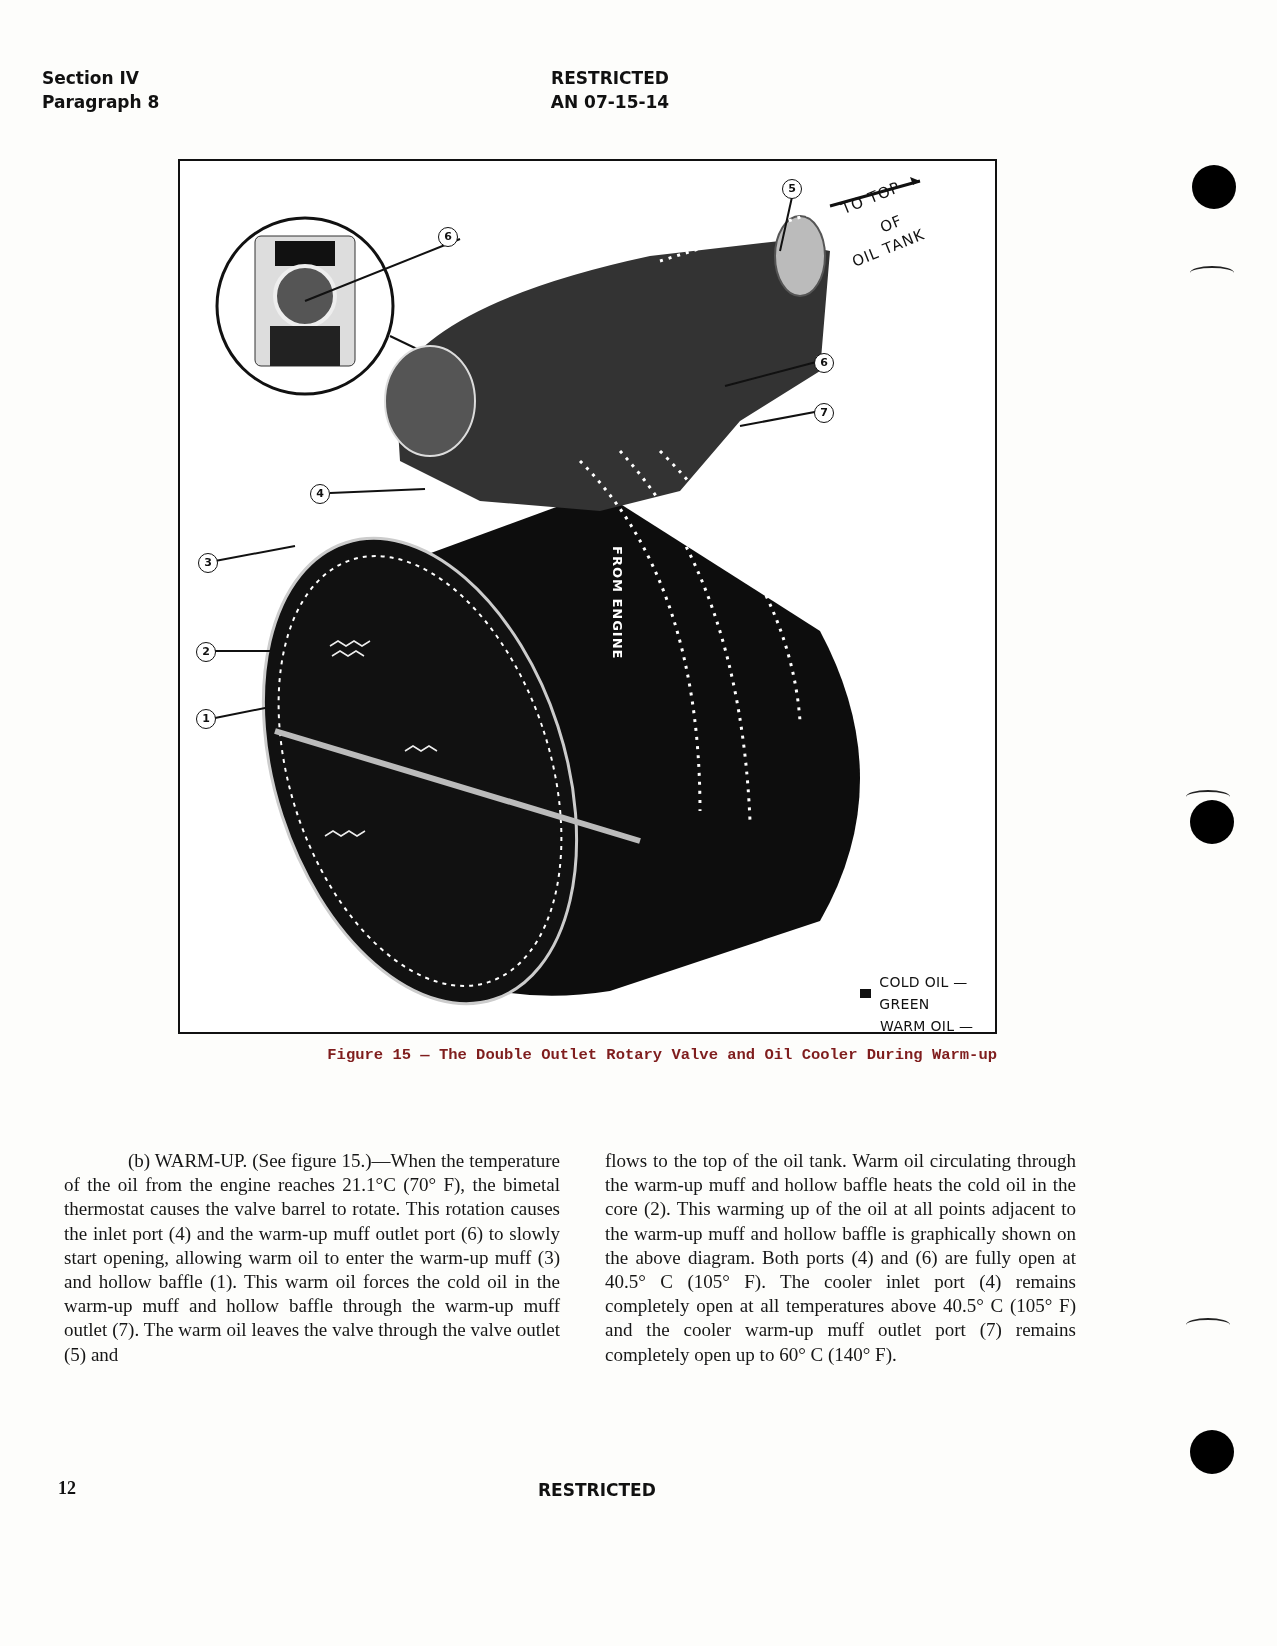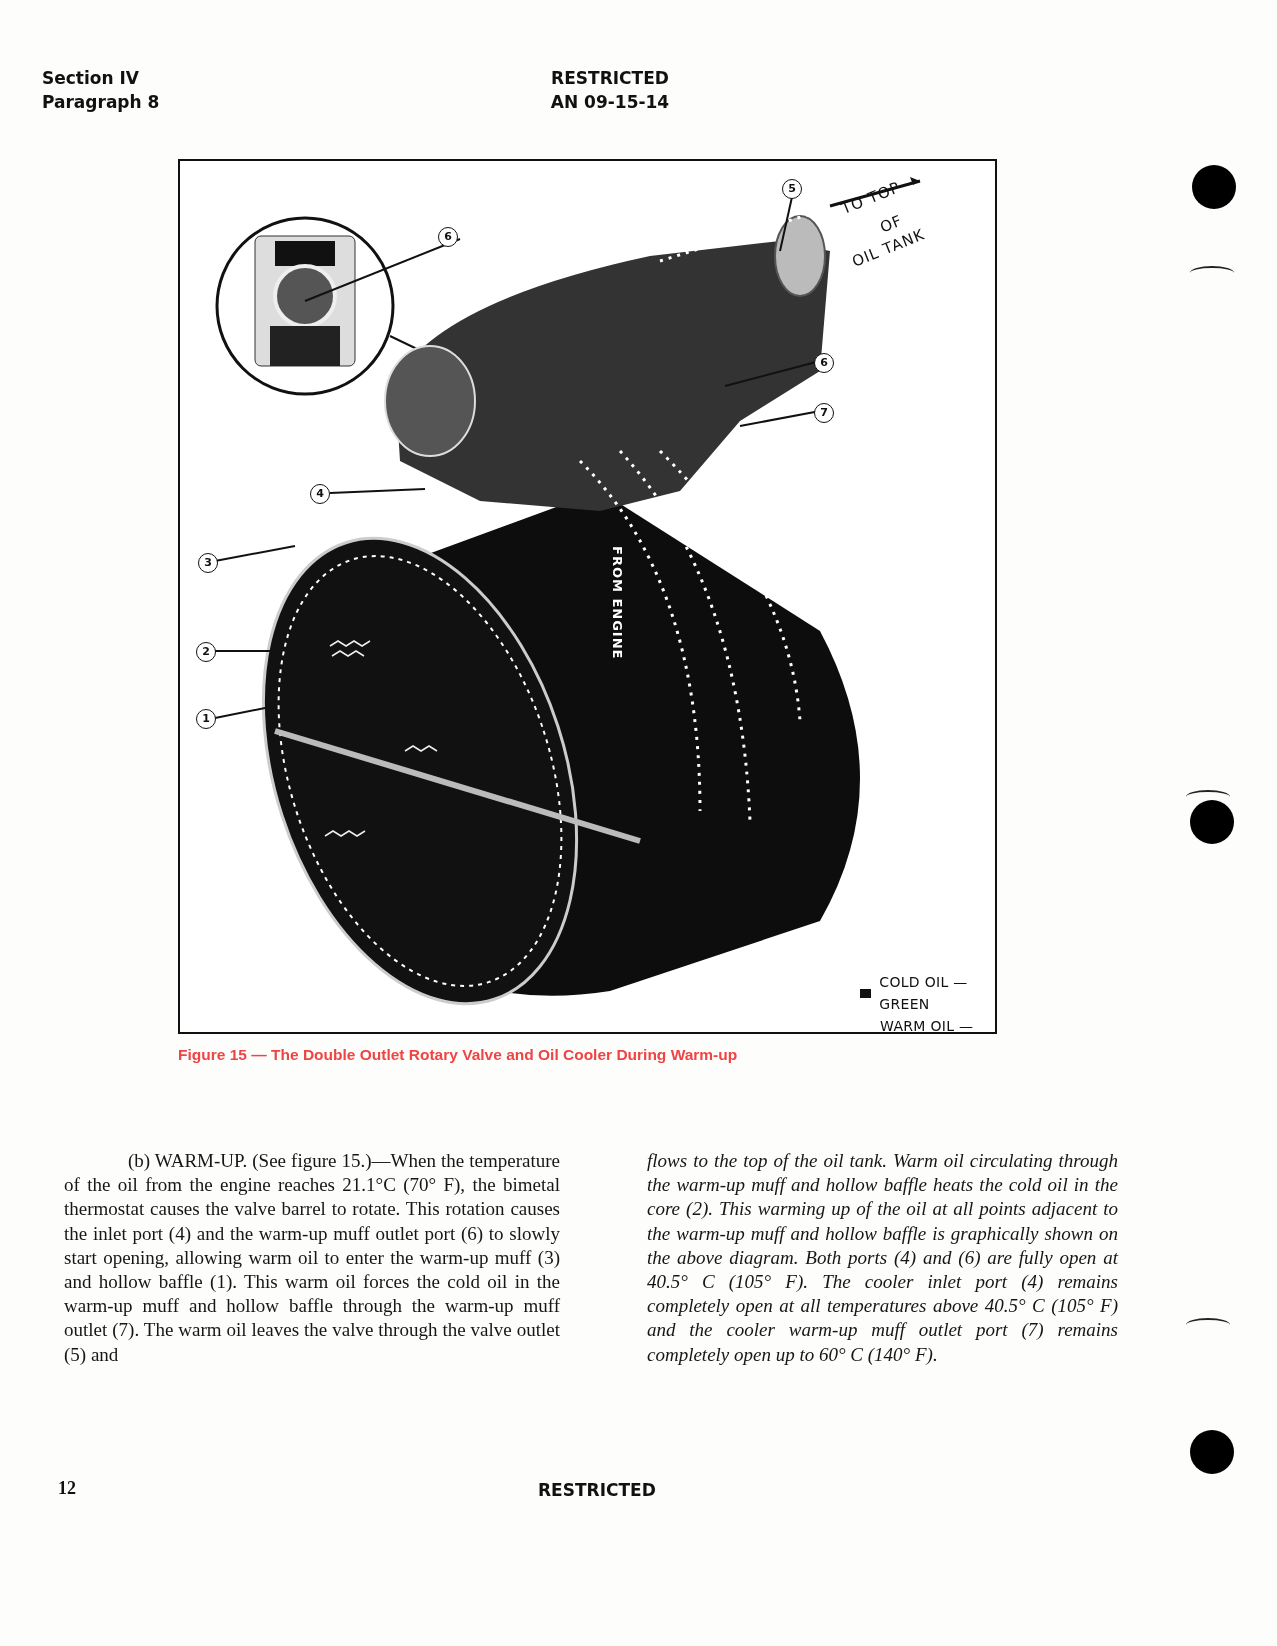--- a/index.html
+++ b/index.html
@@ -18,43 +18,43 @@
   .figure-frame svg { position: absolute; left: 0; top: 0; }
   .legend { position: absolute; left: 680px; top: 810px; font-family: "DejaVu Sans", sans-serif; font-size: 14px; line-height: 22px; color: #111; letter-spacing: 0.3px; }
   .legend-row { display: flex; align-items: center; gap: 8px; justify-content: center; }
   .swatch { display: inline-block; width: 14px; height: 9px; }
   .swatch.cold { background: #111; }
   .swatch.warm { background: repeating-linear-gradient(45deg,#111 0 2px,#fff 2px 4px); border: 1px solid #111; }
   .tank-label { position: absolute; font-family: "DejaVu Sans", sans-serif; font-size: 15px; color: #111; letter-spacing: 1px; }
   .from-engine { position: absolute; font-family: "DejaVu Sans", sans-serif; font-weight: bold; font-size: 13px; color: #fff; transform-origin: left top; transform: rotate(90deg); letter-spacing: 1px; background: transparent; }
   .callout { position: absolute; width: 18px; height: 18px; border: 1.5px solid #111; border-radius: 50%; background: #fff; font-family: "DejaVu Sans", sans-serif; font-size: 11px; font-weight: bold; text-align: center; line-height: 18px; color: #111; }
   .caption {
-    position: absolute; left: 178px; top: 1046px; width: 819px; text-align: left;
-    font-family: Liberation Sans, sans-serif; font-weight: bold; font-size: 15.5px; color: #ef4444;
+    position: absolute; left: 178px; top: 1046px; width: 819px; text-align: right;
+    font-family: Liberation Mono, monospace; font-weight: bold; font-size: 15.5px; color: #7f1d1d;
   }
   .col { position: absolute; top: 1147px; width: 500px; font-size: 19px; line-height: 24.2px; text-align: justify; color: #161616; }
   .col-left { left: 62px; }
-  .col-right { left: 645px; width: 475px; font-style: italic; }
+  .col-right { left: 603px; width: 475px; }
   .col p { margin: 2px; }
   .indent { text-indent: 64px; }
   .footer-num { position: absolute; left: 58px; top: 1478px; font-family: "Liberation Serif", serif; font-weight: bold; font-size: 18px; }
   .footer-center { position: absolute; left: 538px; top: 1480px; font-family: "DejaVu Sans", sans-serif; font-weight: bold; font-size: 17px; }
   .hole { position: absolute; width: 44px; height: 44px; border-radius: 50%; background: #000; }
   .binder-arc { position: absolute; width: 44px; height: 12px; border-top: 2px solid #222; border-radius: 50% 50% 0 0; }
 </style>
 </head>
 <body>
 
 <div class="hdr hdr-left">
   <div>Section IV</div>
   <div>Paragraph 8</div>
 </div>
 <div class="hdr hdr-center" style="left:510px;width:200px;">
   <div>RESTRICTED</div>
-  <div>AN 09-15-14</div>
+  <div>AN 07-15-14</div>
 </div>
 
 <div class="figure-frame">
   <svg width="815" height="871" viewBox="0 0 815 871">
 
     <circle cx="125" cy="145" r="88" fill="#fff" stroke="#111" stroke-width="3"></circle>
     <rect x="75" y="75" width="100" height="130" rx="6" fill="#ddd" stroke="#333"></rect>
     <rect x="95" y="80" width="60" height="25" fill="#111"></rect>
     <circle cx="125" cy="135" r="30" fill="#555" stroke="#eee" stroke-width="4"></circle>
     <rect x="90" y="165" width="70" height="40" fill="#222"></rect>

